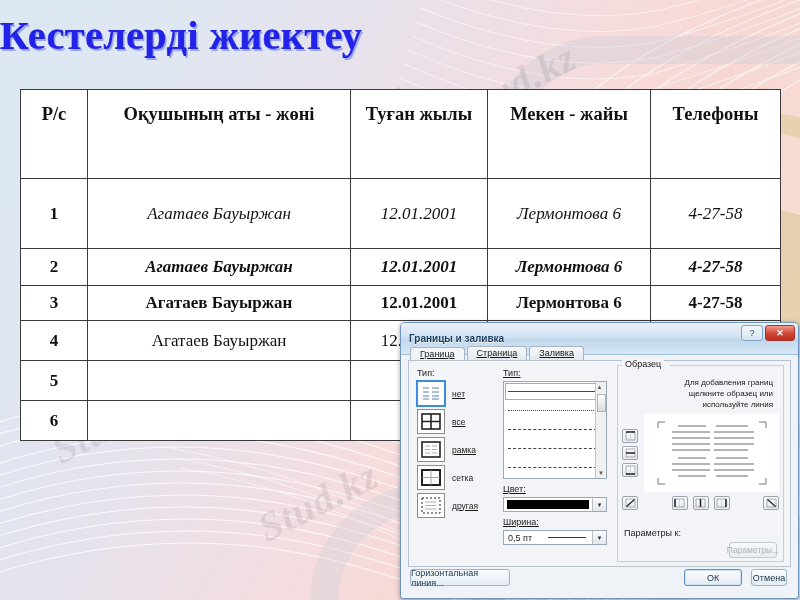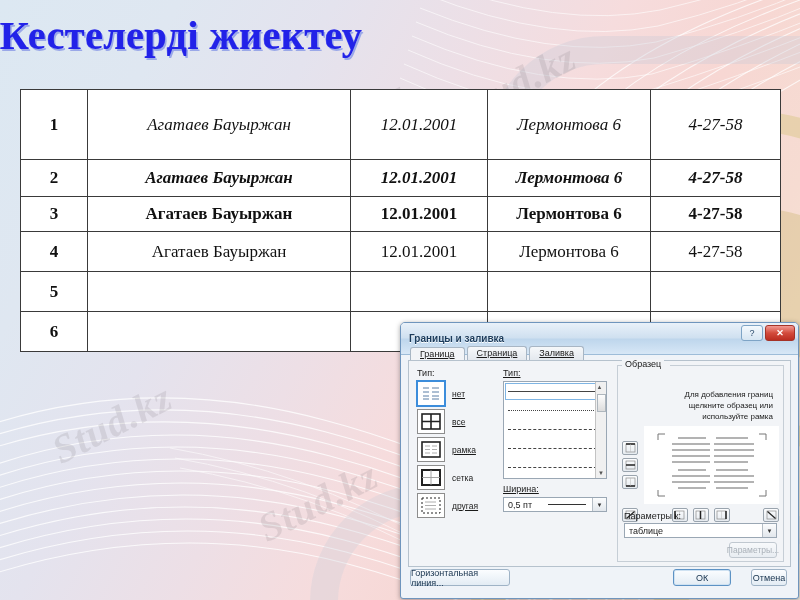--- a/index.html
+++ b/index.html
@@ -167,21 +167,21 @@
   .combo { display:flex; height:15px; border:1px solid #9aa7b4; background:#fff; align-items:center; }
   .combo .val { flex:1; font-size:9px; padding-left:4px; white-space:nowrap; overflow:hidden; }
   .combo .sw { flex:1; height:9px; background:#000; margin:0 3px; }
   .combo .arw {
     width:14px; height:100%; border-left:1px solid #b5bdc5;
     background:linear-gradient(#fbfcfd,#e2e7ec);
     display:flex; align-items:center; justify-content:center; font-size:6px; color:#333;
   }
   .widthline { flex:1; border-top:1.3px solid #333; margin:0 6px 0 2px; }
 
-  .grpbox { border:1px solid #c6ced6; border-top:none; height:100%; position:relative; padding-top:16px; }
+  .grpbox { border:1px solid #c6ced6; border-top:none; height:100%; position:relative; padding-top:4px; }
   .grp-legend { position:absolute; top:-6px; left:4px; background:#f2f4f7; padding:0 3px; font-size:9px; }
   .grp-top-l { position:absolute; top:0; left:0; width:4px; border-top:1px solid #c6ced6; }
   .grp-top-r { position:absolute; top:0; right:0; left:52px; border-top:1px solid #c6ced6; }
   .hint { text-align:right; font-size:8px; line-height:11px; color:#1a1a1a; padding:8px 10px 2px 10px; }
 
   .preview-area { display:flex; align-items:center; gap:6px; padding:2px 4px 0 4px; }
   .side-btns { display:flex; flex-direction:column; gap:3px; }
   .minibtn {
     width:16px; height:14px; border:1px solid #9aa4ae; border-radius:2px;
     background:linear-gradient(#fcfdfe,#e6ebf0);
@@ -208,21 +208,21 @@
   .btn {
     height:17px; border:1px solid #9fb3c6; border-radius:3px;
     background:linear-gradient(#fbfdff,#e3ecf4);
     font-size:9px; display:flex; align-items:center; justify-content:center;
     color:#15314c;
   }
   .btn.hline { width:100px; margin-left:2px; }
   .btn.ok { width:58px; }
   .btn.cancel { width:36px; }
   .btn.ok { border-color:#5d92c4; box-shadow:0 0 0 1px #cfe2f2 inset; }
-  .foot-right { margin-left:auto; display:flex; gap:20px; padding-right:4px; }
+  .foot-right { margin-left:auto; display:flex; gap:9px; padding-right:4px; }
 </style>
 </head>
 <body>
 
 <div class="bg-deco">
   <svg viewBox="0 0 800 600">
     <g stroke="#ffffff" fill="none" opacity="0.75" stroke-width="1.1">
       <path d="M790,-10 Q640,40 560,120 Q500,185 470,270"></path>
       <path d="M800,0 Q655,52 575,132 Q515,196 487,280"></path>
       <path d="M810,10 Q670,64 590,144 Q530,208 504,290"></path>
@@ -300,20 +300,27 @@
 <div class="tbl-wrap">
   <table class="grid">
     <colgroup>
         <col class="c1">
         <col class="c2">
         <col class="c3">
         <col class="c4">
         <col class="c5">
       </colgroup>
     <tbody>
+      <tr class="r-head">
+        <th>Р/с</th>
+        <th>Оқушының аты - жөні</th>
+        <th>Туған жылы</th>
+        <th>Мекен - жайы</th>
+        <th>Телефоны</th>
+      </tr>
       <tr class="r1">
         <td class="num">1</td>
         <td class="sty-i">Агатаев Бауыржан</td>
         <td class="sty-i">12.01.2001</td>
         <td class="sty-i">Лермонтова 6</td>
         <td class="sty-i">4-27-58</td>
       </tr>
       <tr class="r2">
         <td class="num">2</td>
         <td class="sty-bi">Агатаев Бауыржан</td>
@@ -478,41 +485,48 @@
           </div>
           <div class="scroll">
             <div>
               <div class="sarrow">▲</div>
               <div class="sthumb"></div>
             </div>
             <div class="sarrow">▼</div>
           </div>
         </div>
 
+        <div class="field">
+          <div class="lbl"><u>Цвет:</u></div>
+          <div class="combo">
+            <div class="sw"></div>
+            <div class="arw">▼</div>
+          </div>
+        </div>
 
         <div class="field">
           <div class="lbl"><u>Ширина:</u></div>
           <div class="combo">
             <div class="val">0,5 пт</div>
             <div class="widthline"></div>
             <div class="arw">▼</div>
           </div>
         </div>
       </div>
 
       <div class="col-right">
         <div class="grpbox">
           <div class="grp-top-l"></div>
             <div class="grp-top-r"></div>
           <div class="grp-legend">Образец</div>
 
           <div class="hint">
             <div>Для добавления границ</div>
             <div>щелкните образец или</div>
-            <div>используйте рамка</div>
+            <div>используйте линия</div>
           </div>
 
           <div class="preview-area">
             <div class="side-btns">
               <div class="minibtn">
                 <svg width="11" height="10" viewBox="0 0 11 10">
                     <rect x="1" y="1" width="9" height="8" fill="none" stroke="#8a8a8a" stroke-width=".7"></rect>
                     <line x1="1" y1="1" x2="10" y2="1" stroke="#222" stroke-width="1.4"></line>
                     <line x1="5.5" y1="1" x2="5.5" y2="9" stroke="#b9b9b9" stroke-width=".5"></line>
                   </svg>
@@ -596,24 +610,20 @@
             <div class="minibtn">
               <svg width="11" height="10" viewBox="0 0 11 10">
                   <rect x="1" y="1" width="9" height="8" fill="none" stroke="#8a8a8a" stroke-width=".7"></rect>
                   <line x1="1.5" y1="1.5" x2="9.5" y2="8.5" stroke="#222" stroke-width="1.2"></line>
                 </svg>
             </div>
           </div>
 
           <div class="applyto">
             <div class="lbl"><span>Параметры к:</span></div>
-            <div class="combo">
-              <div class="val">таблице</div>
-              <div class="arw">▼</div>
-            </div>
             <div class="paramsbtn">Параметры...</div>
           </div>
         </div>
       </div>
 
     </div>
 
     <div class="dlg-foot">
       <div class="btn hline">Горизонтальная линия...</div>
       <div class="foot-right">

